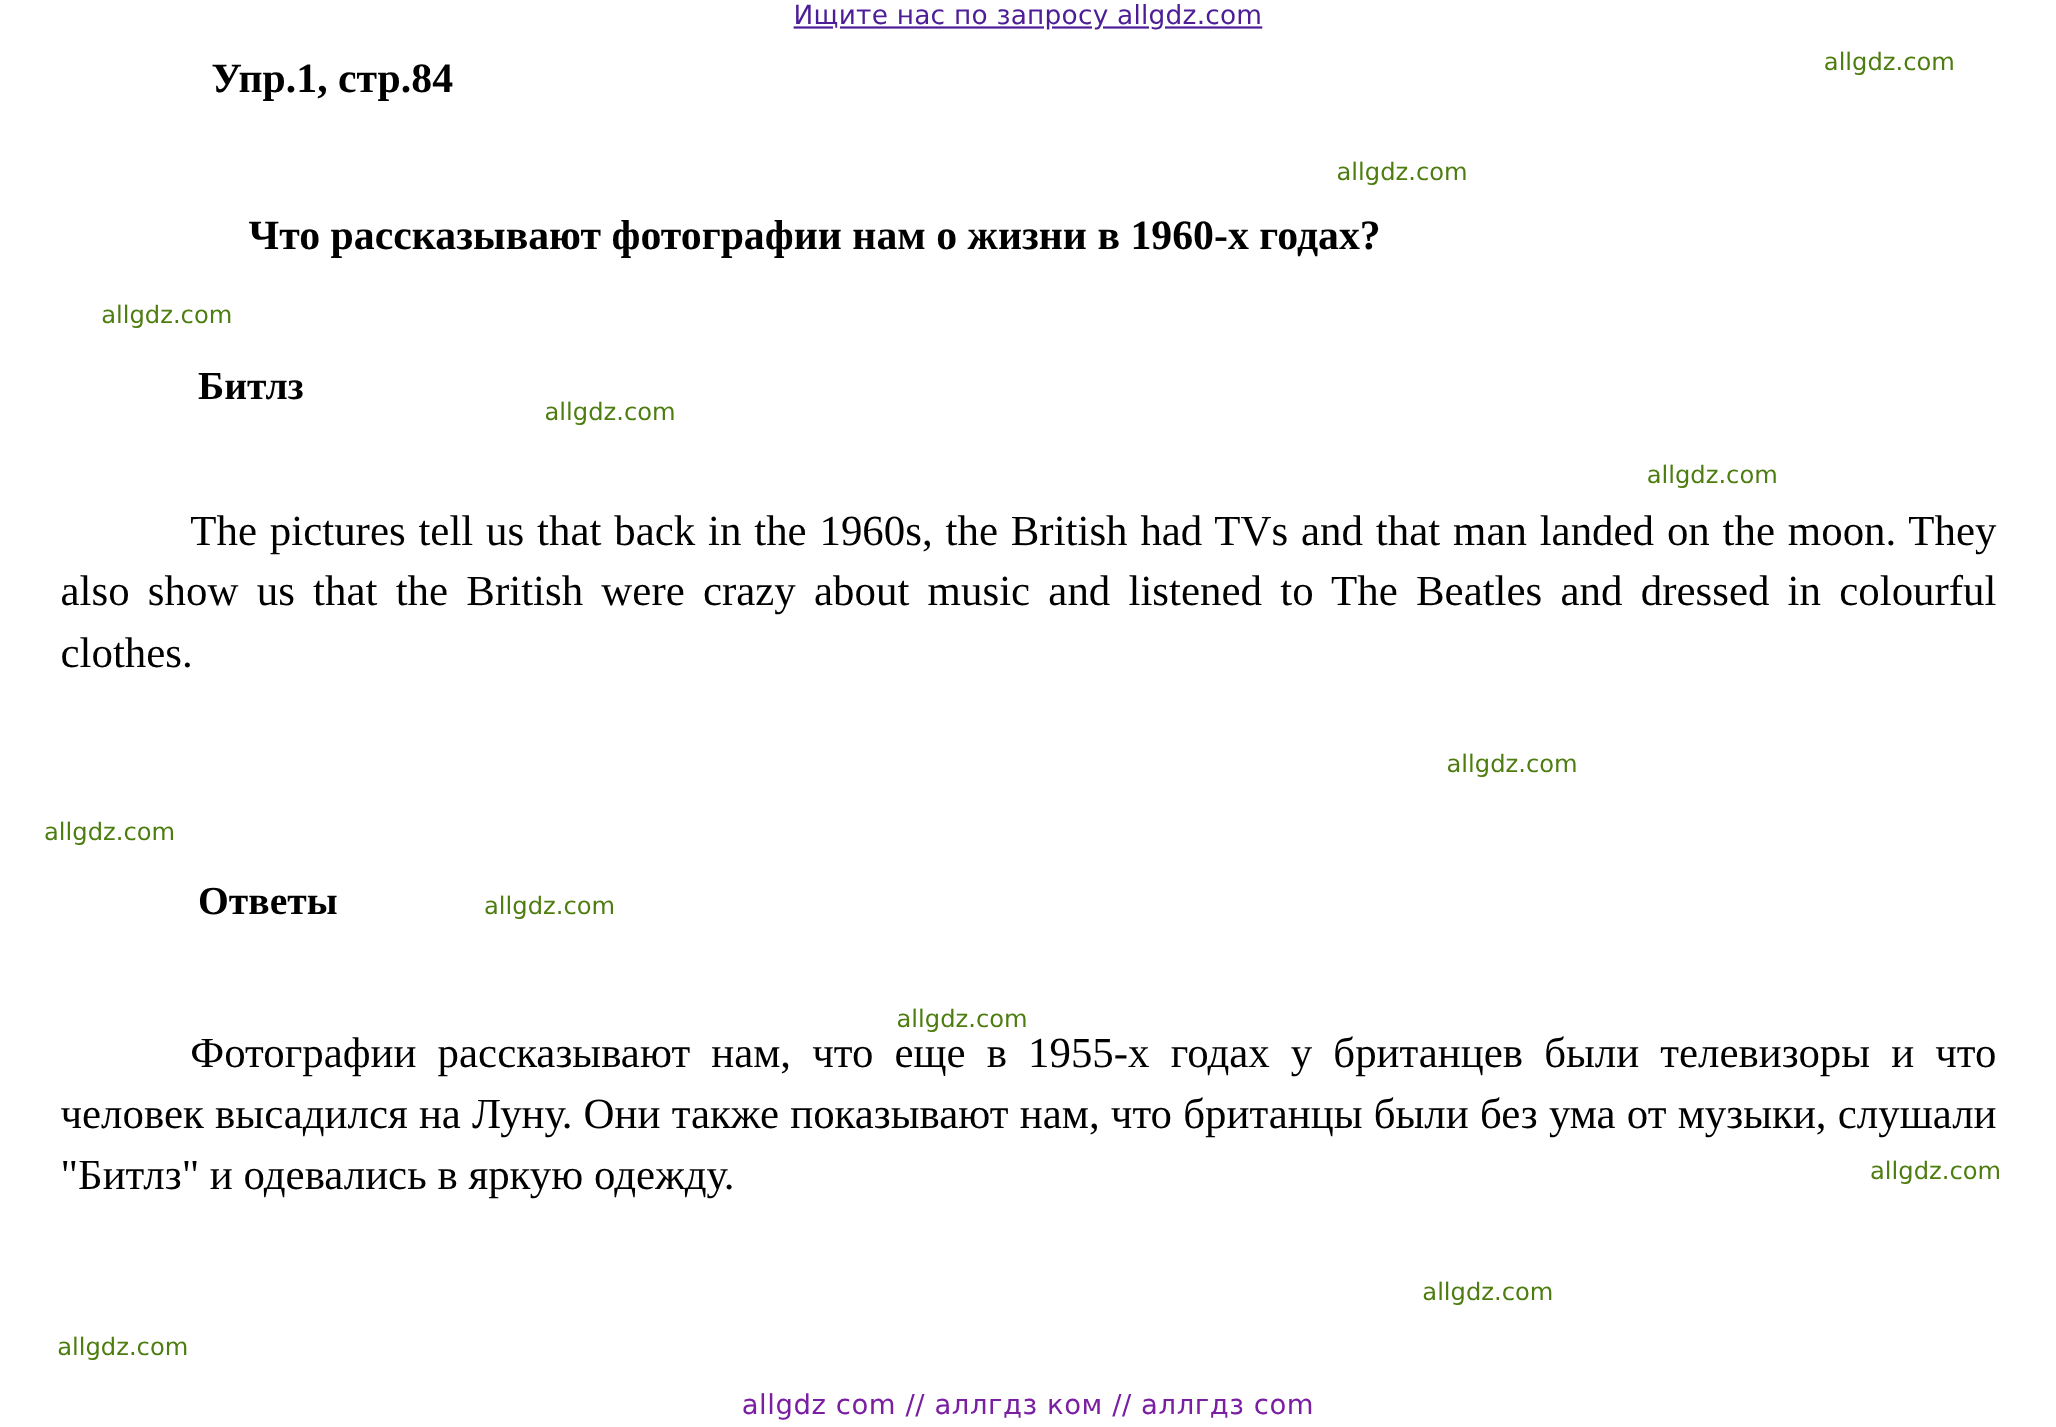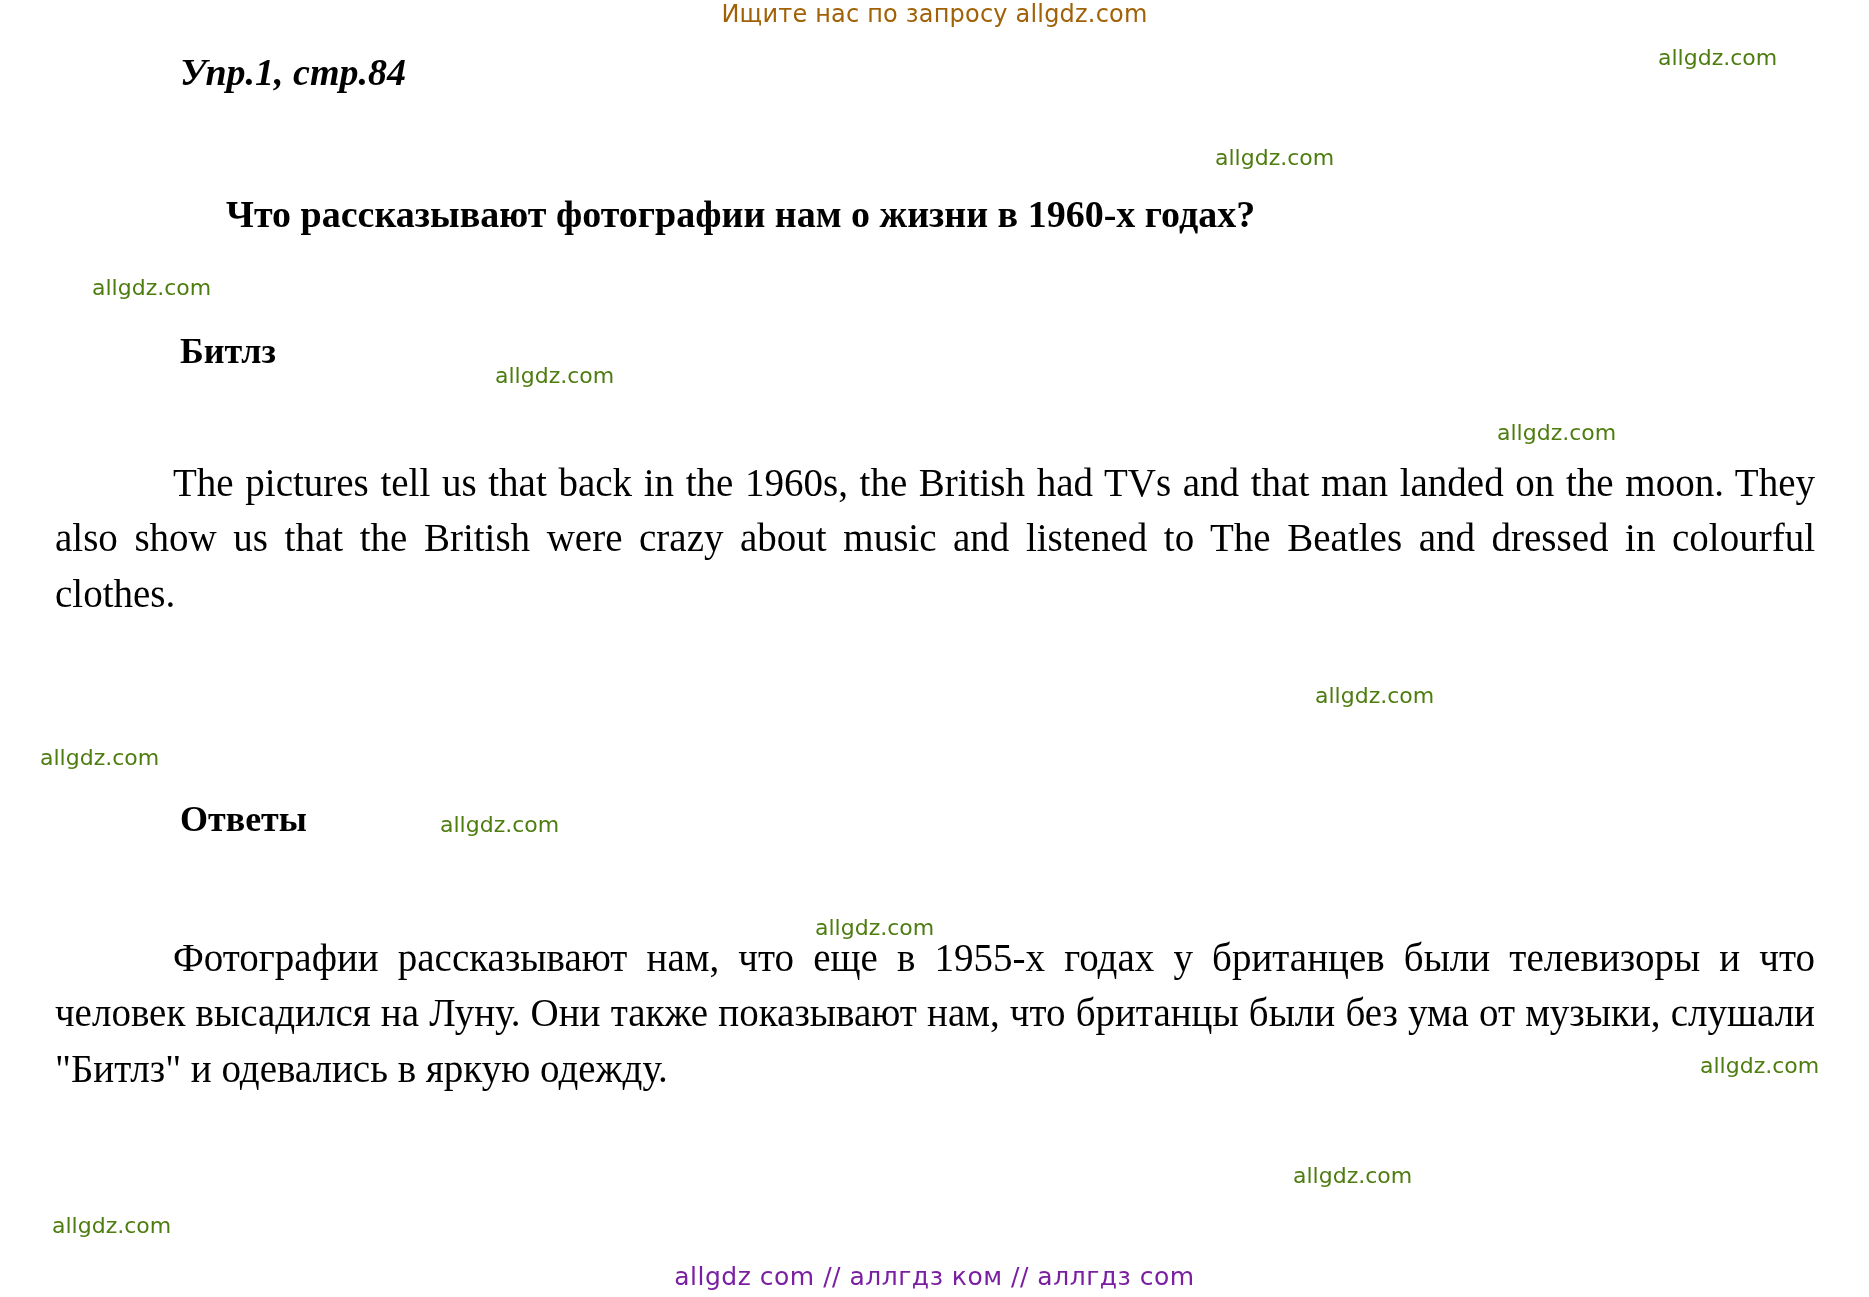--- a/index.html
+++ b/index.html
@@ -60,26 +60,25 @@
   
   .content {
     position: absolute;
     left: 0;
     top: 0;
     width: 1869px;
   }
 
   .ex-title {
     position: absolute;
-    left: 180px;
+    left: 192px;
     top: 50px;
     font-size: 38px;
     font-weight: bold;
     white-space: nowrap;
-    font-style: italic;
   }
 
   .question {
     position: absolute;
     left: 180px;
     top: 192px;
     font-size: 38px;
     font-weight: bold;
     white-space: nowrap;
     margin-left: 46px;
@@ -114,21 +113,21 @@
 
   .para-en { top: 455px; }
   .para-ru { top: 930px; }
 
 </style>
 </head>
 <body>
 
 <div class="page">
 
-  <div class="top-banner" style="color: #a16207;">Ищите нас по запросу allgdz.com</div>
+  <div class="top-banner" style="color: #4c1d95; text-decoration: underline;">Ищите нас по запросу allgdz.com</div>
 
   <div class="content">
 
     <div class="ex-title">Упр.1, стр.84</div>
 
     <div class="question">Что рассказывают фотографии нам о жизни в 1960-х годах?</div>
 
     <div class="h-answers">Битлз</div>
 
     <div class="para para-en">The pictures tell us that back in the 1960s, the British had TVs and that man landed on the moon. They also show us that the British were crazy about music and listened to The Beatles and dressed in colourful clothes.</div>

